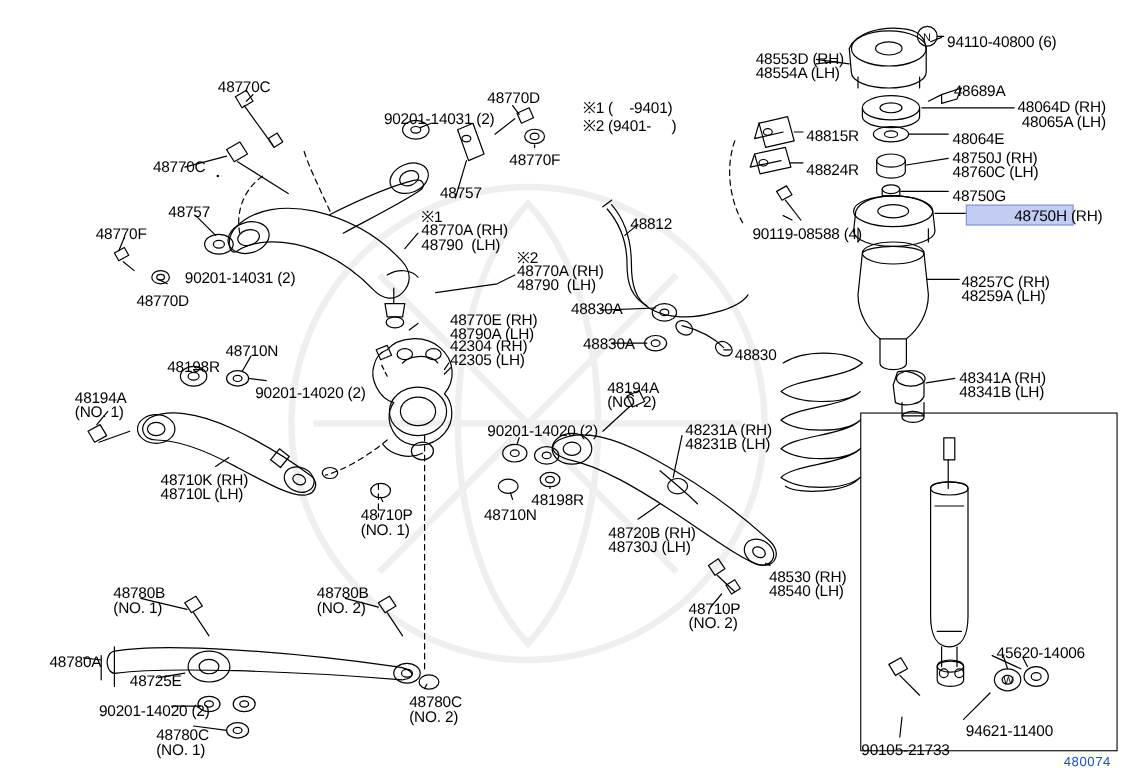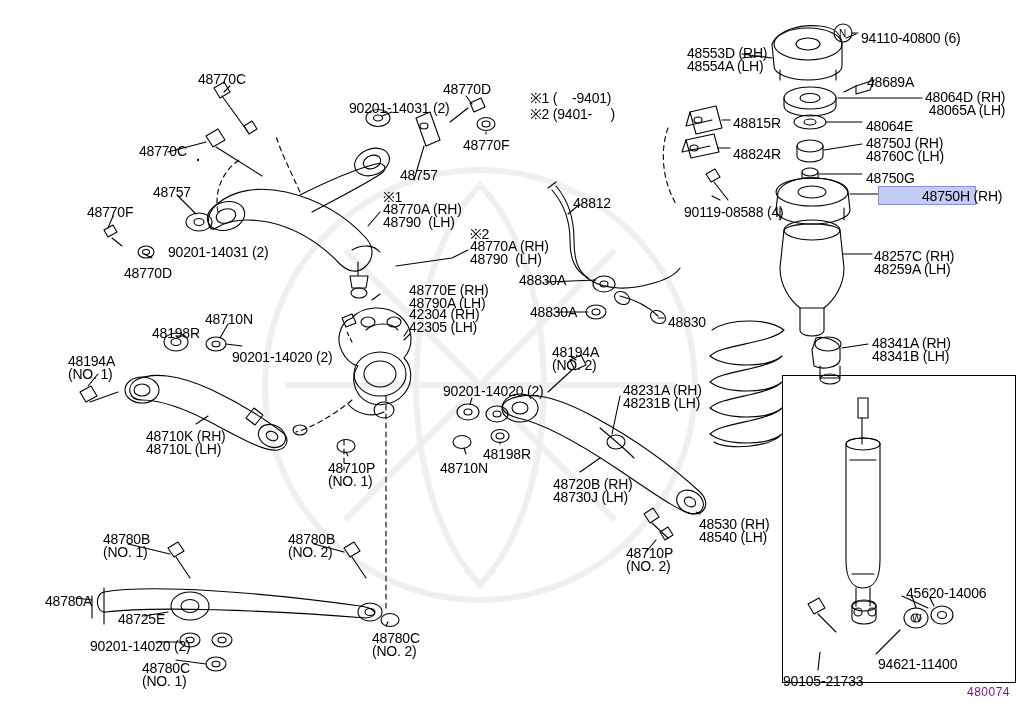--- a/index.html
+++ b/index.html
@@ -47,21 +47,21 @@
     height: 460px;
     opacity: 0.06;
     pointer-events: none;
   }
   .figcode {
     position: absolute;
     right: 14px;
     bottom: 8px;
     font-size: 12px;
     letter-spacing: 0.5px;
-    color: #701a75;
+    color: #1d4ed8;
   }
   .inset-box {
     position: absolute;
     left: 782px;
     top: 375px;
     width: 232px;
     height: 306px;
     border: 1px solid #000;
     background: transparent;
   }

